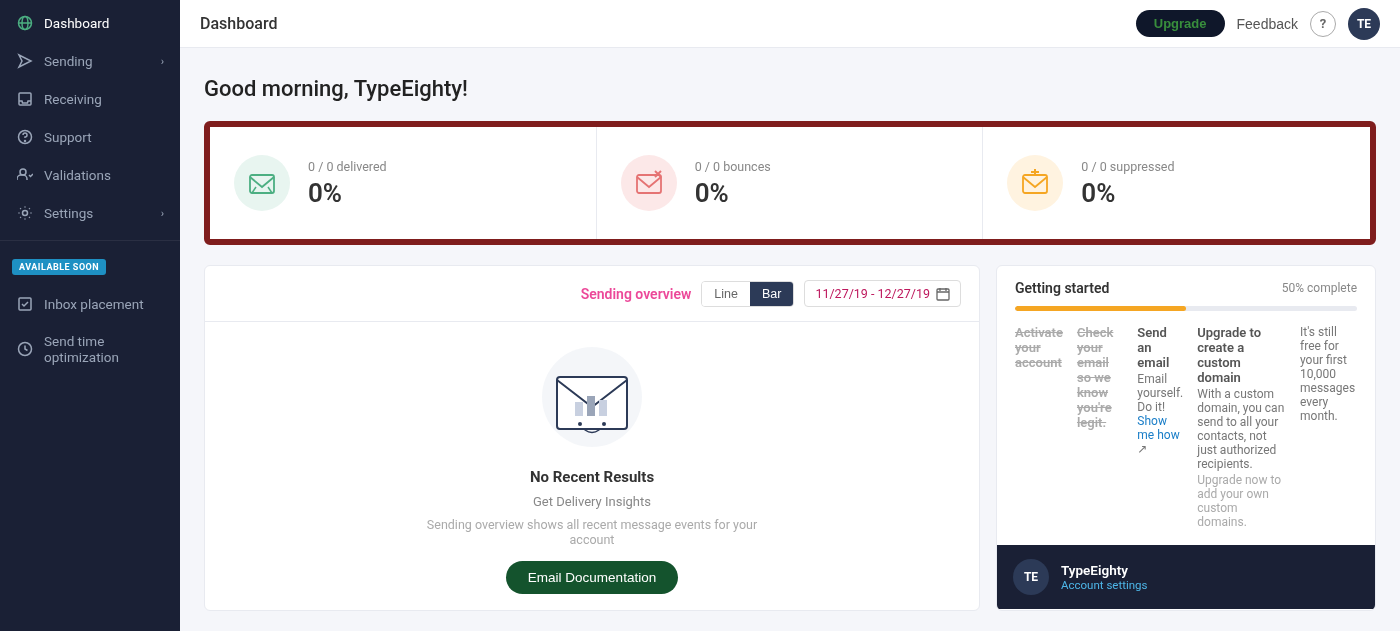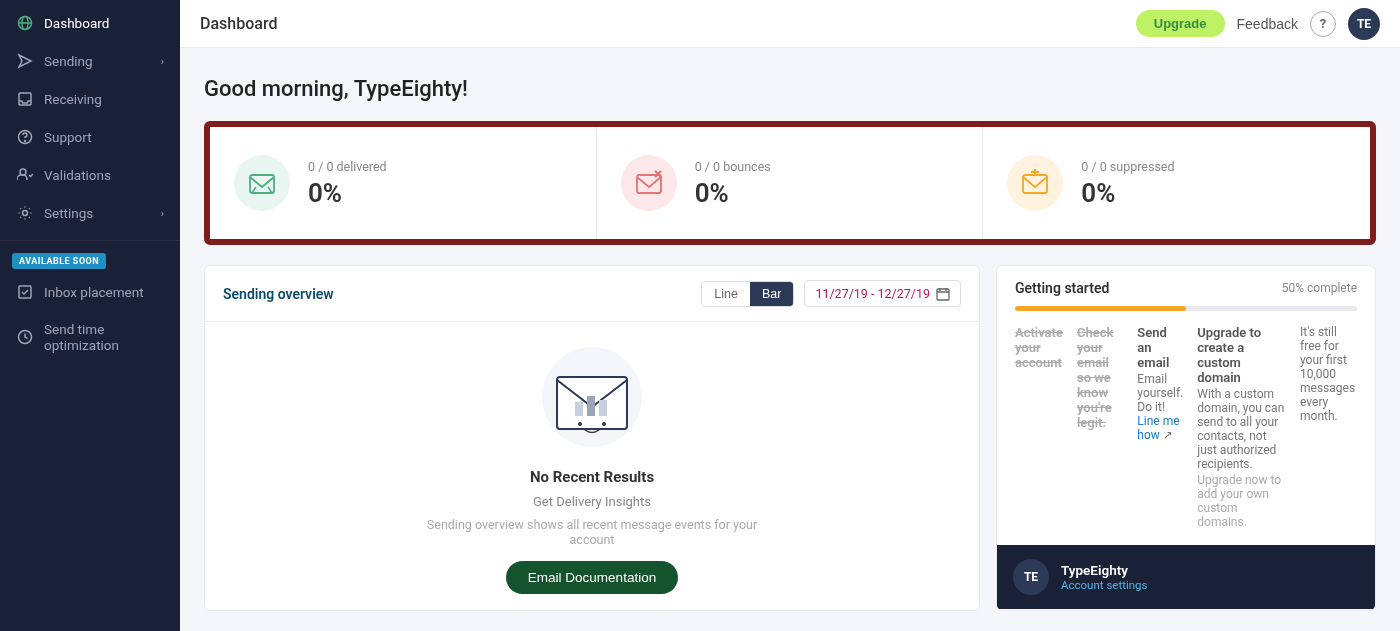--- a/index.html
+++ b/index.html
@@ -46,21 +46,21 @@
       gap: 10px;
       position: relative;
     }
     .sidebar-item.active { color: #fff; }
     .sidebar-item .icon { width: 18px; height: 18px; display: flex; align-items: center; justify-content: center; flex-shrink: 0; }
     .sidebar-item .chevron { margin-left: auto; font-size: 11px; }
 
     .sidebar-divider { height: 1px; background: rgba(255,255,255,0.07); margin: 8px 0; }
 
     .available-soon-badge {
-      margin: 4px 12px;
+      margin: 10px 12px;
       background: #1e90c3;
       color: white;
       font-size: 9px;
       font-weight: 700;
       padding: 3px 7px;
       border-radius: 3px;
       letter-spacing: 0.5px;
       display: inline-block;
     }
 
@@ -79,21 +79,21 @@
       border-bottom: 1px solid #e8eaf0;
       display: flex;
       align-items: center;
       padding: 0 20px;
       gap: 12px;
       position: relative;
     }
     #topbar-title { font-size: 16px; color: #333; font-weight: 500; flex: 1; }
     .topbar-right { display: flex; align-items: center; gap: 12px; }
     .btn-upgrade {
-      background: #bef264;
+      background: #0f172a;
       color: #388e3c;
       border: none;
       padding: 6px 18px;
       border-radius: 20px;
       font-size: 13px;
       font-weight: 600;
       cursor: pointer;
     }
     .btn-feedback {
       background: none;
@@ -183,21 +183,21 @@
       flex-direction: column;
       overflow: hidden;
     }
     .overview-header {
       padding: 14px 18px;
       display: flex;
       align-items: center;
       gap: 10px;
       border-bottom: 1px solid #e8eaf0;
     }
-    .overview-title { font-size: 14px; font-weight: 600; color: #0c4a6e; flex: 1; }
+    .overview-title { font-size: 14px; font-weight: 600; color: #ec4899; flex: 1; text-align: right; }
     .toggle-group {
       display: flex;
       border: 1px solid #ddd;
       border-radius: 4px;
       overflow: hidden;
     }
     .toggle-btn {
       padding: 5px 12px;
       font-size: 12.5px;
       cursor: pointer;
@@ -542,21 +542,21 @@
           </div>
 
           <div class="gs-item">
             <div class="gs-item-title done">Check your email so we know you're legit.</div>
           </div>
 
           <div class="gs-item">
             <div class="gs-item-title">Send an email</div>
             <div class="gs-item-desc">
               <span>Email yourself. Do it!</span>
-              <a class="gs-link">Line me how</a>
+              <a class="gs-link">Show me how</a>
               <span> ↗</span>
             </div>
           </div>
 
           <div class="gs-item">
             <div class="gs-item-title">Upgrade to create a custom domain</div>
             <div class="gs-item-desc">With a custom domain, you can send to all your contacts, not just authorized recipients.</div>
             <div class="gs-upgrade-note">Upgrade now to add your own custom domains.</div>
           </div>
 

